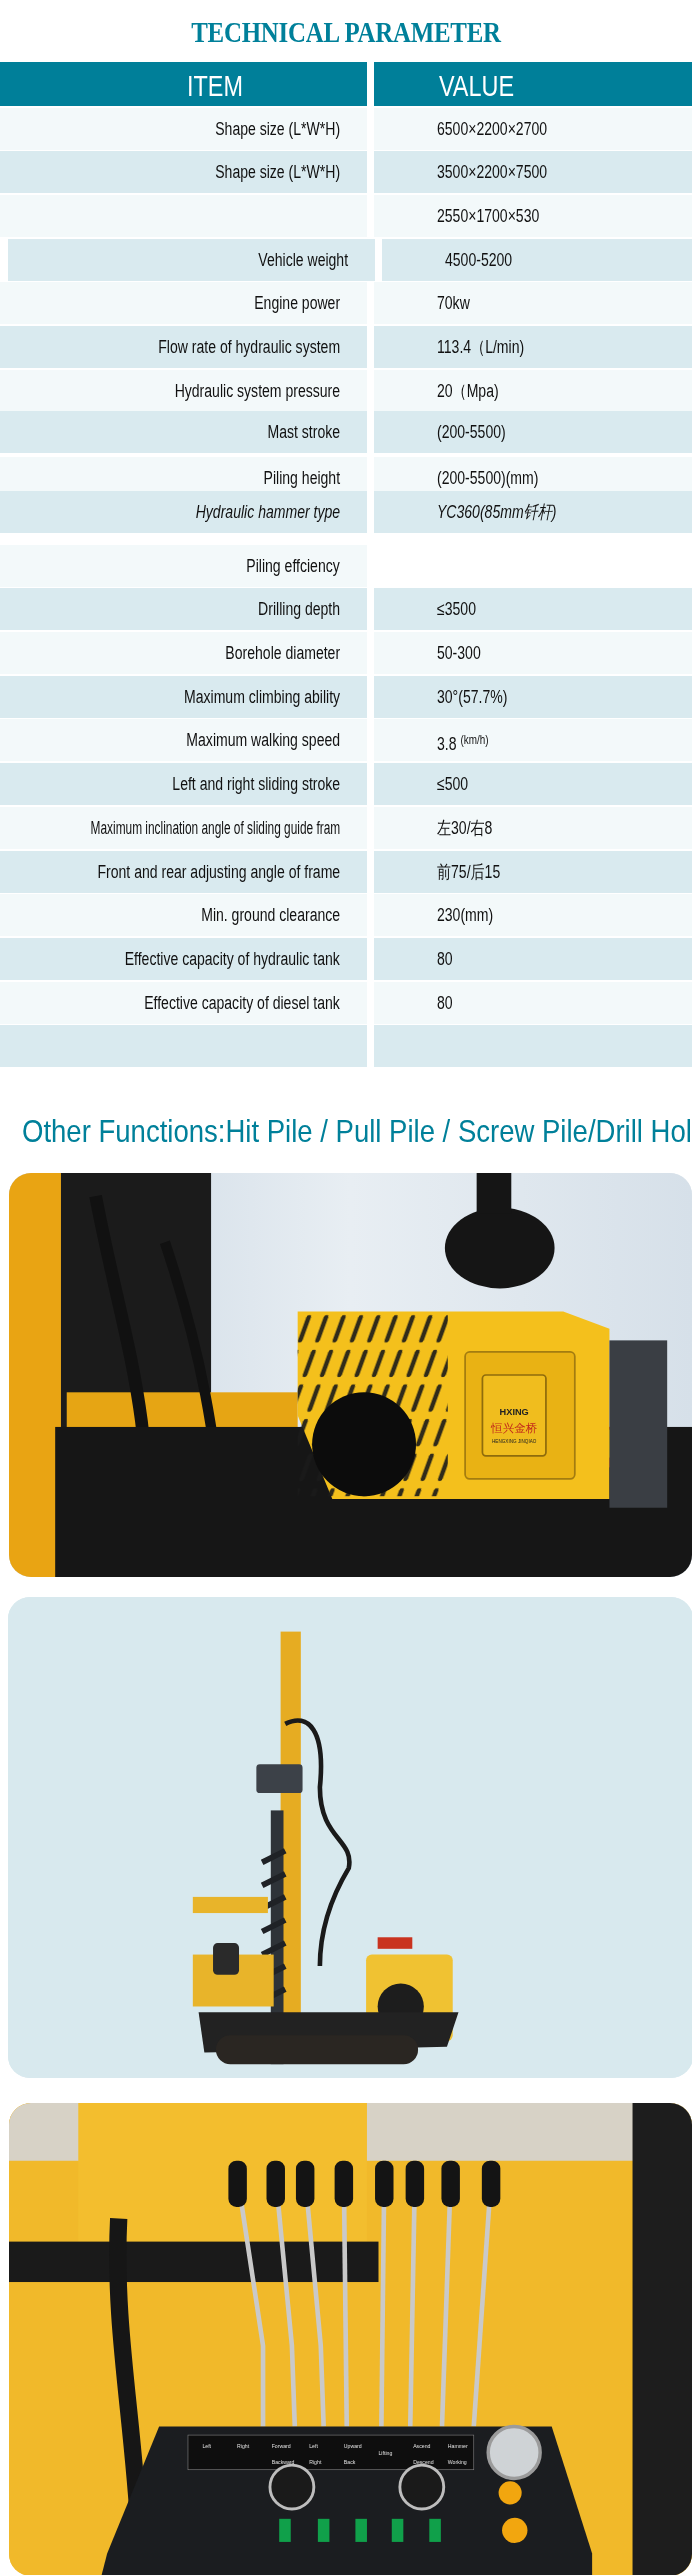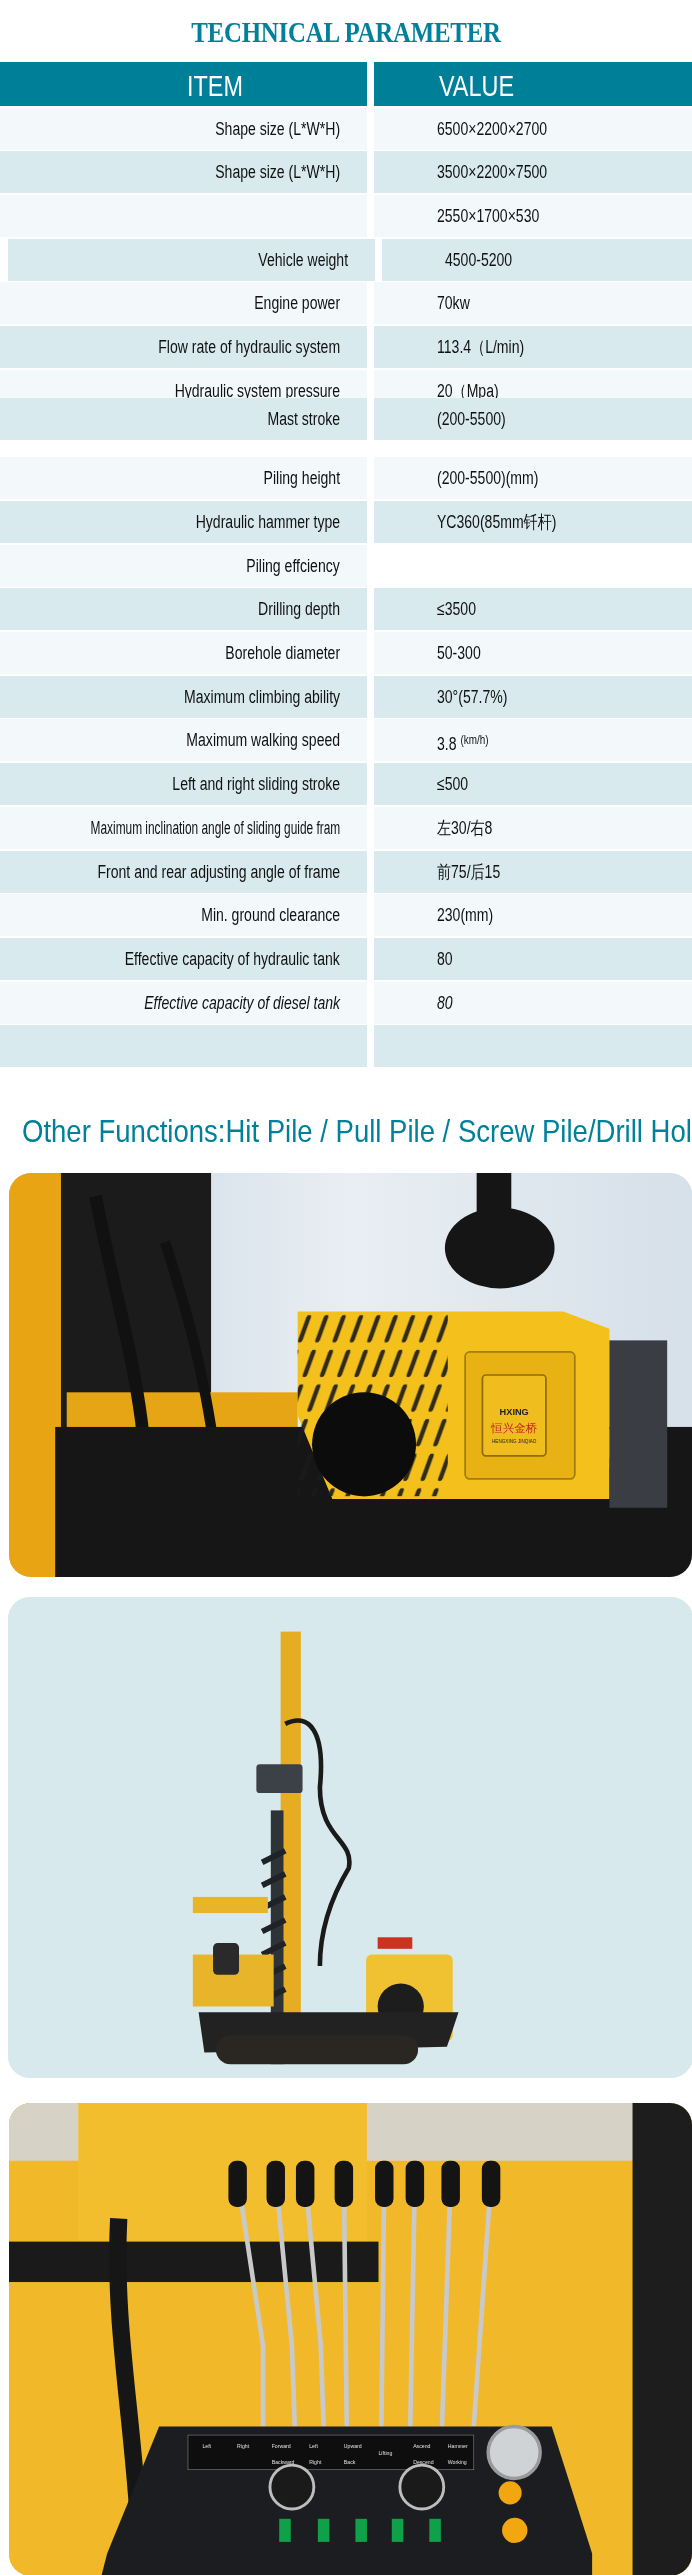--- a/index.html
+++ b/index.html
@@ -114,37 +114,37 @@
         </div>
       </div>
       <div class="row odd" style="top: 308px;">
         <div class="cell l">
           <span class="txt">Hydraulic system pressure</span>
         </div>
         <div class="cell r">
           <span class="txt"><span>20（Mpa)</span></span>
         </div>
       </div>
-      <div class="row even" style="top: 336px;">
+      <div class="row even" style="top: 349px;">
         <div class="cell l">
           <span class="txt">Mast stroke</span>
         </div>
         <div class="cell r">
           <span class="txt"><span>(200-5500)</span></span>
         </div>
       </div>
       <div class="row odd" style="top: 395px;">
         <div class="cell l">
           <span class="txt">Piling height</span>
         </div>
         <div class="cell r">
           <span class="txt"><span>(200-5500)(mm)</span></span>
         </div>
       </div>
-      <div class="row even" style="top: 439px;">
+      <div class="row even" style="top: 429px; font-style: italic;">
         <div class="cell l">
           <span class="txt">Hydraulic hammer type</span>
         </div>
         <div class="cell r">
           <span class="txt"><span>YC360(85mm钎杆)</span></span>
         </div>
       </div>
       <div class="row odd" style="top: 483px;">
         <div class="cell l">
           <span class="txt">Piling effciency</span>
@@ -215,21 +215,21 @@
         </div>
       </div>
       <div class="row even" style="top: 876px;">
         <div class="cell l">
           <span class="txt">Effective capacity of hydraulic tank</span>
         </div>
         <div class="cell r">
           <span class="txt"><span>80</span></span>
         </div>
       </div>
-      <div class="row odd" style="top: 920px; font-style: italic;">
+      <div class="row odd" style="top: 920px;">
         <div class="cell l">
           <span class="txt">Effective capacity of diesel tank</span>
         </div>
         <div class="cell r">
           <span class="txt"><span>80</span></span>
         </div>
       </div>
       <div class="row even" style="top: 963px;">
         <div class="cell l">
           <span class="txt"></span>

